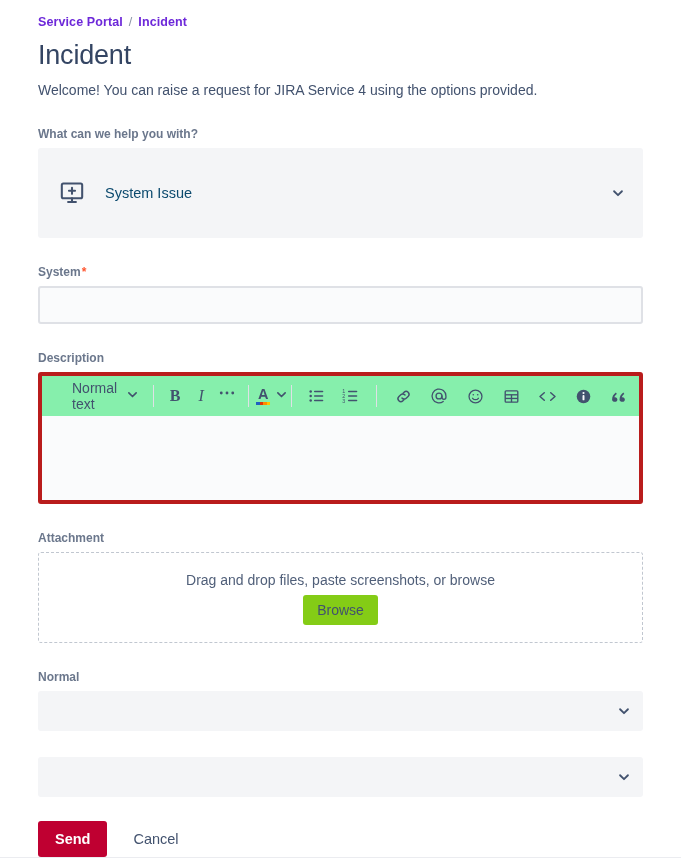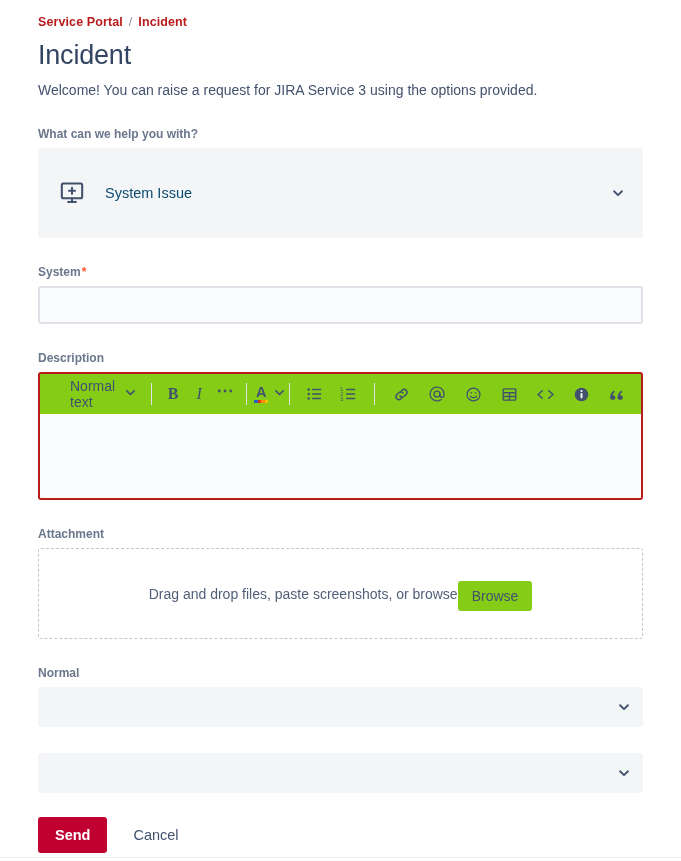--- a/index.html
+++ b/index.html
@@ -25,21 +25,21 @@
   
   .breadcrumb {
     padding-top: 14px;
     font-size: 12.5px;
     font-weight: bold;
     line-height: 16px;
     letter-spacing: 0.1px;
     white-space: nowrap;
   }
   .breadcrumb a {
-    color: #b91c1c;
+    color: #6d28d9;
     text-decoration: none;
   }
   .breadcrumb .sep {
     color: #8993A4;
     font-weight: normal;
     margin: 0 6px;
   }
 
   
   .page-title {
@@ -117,23 +117,23 @@
     border-radius: 3px;
     font-family: "Liberation Sans", sans-serif;
     font-size: 14px;
     color: #172B4D;
     padding: 0 8px;
     outline: none;
   }
 
   
   .editor {
-    border: 2px solid #b91c1c;
-    border-radius: 3px;
-    background: #84cc16;
+    border: 4px solid #b91c1c;
+    border-radius: 3px;
+    background: #86efac;
     overflow: hidden;
   }
   .editor-toolbar {
     height: 40px;
     display: flex;
     align-items: center;
     padding: 0 10px;
     gap: 0;
   }
   .tb-divider {
@@ -194,21 +194,21 @@
     height: 84px;
     background: #FAFBFC;
   }
 
   
   .dropzone {
     border: 1px dashed #C1C7D0;
     border-radius: 3px;
     height: 91px;
     display: flex;
-    flex-direction: row;
+    flex-direction: column;
     align-items: center;
     justify-content: center;
     background: #ffffff;
     cursor: pointer;
   }
   .dz-text {
     font-size: 14px;
     color: #505F79;
     line-height: 20px;
   }
@@ -289,21 +289,21 @@
 </head>
 <body>
 
 <div class="page">
 
   <nav class="breadcrumb">
     <a href="#">Service Portal</a><span class="sep">/</span><a href="#">Incident</a>
   </nav>
 
   <h1 class="page-title">Incident</h1>
-  <p class="page-intro">Welcome! You can raise a request for JIRA Service 3 using the options provided.</p>
+  <p class="page-intro">Welcome! You can raise a request for JIRA Service 4 using the options provided.</p>
 
   <div class="field">
     <span class="field-label">What can we help you with?</span>
     <div class="request-type">
       <span class="rt-icon">
         <svg width="26" height="26" viewBox="0 0 24 24" fill="none" stroke="#42526E" stroke-width="1.9" stroke-linecap="round" stroke-linejoin="round">
           <rect x="2.6" y="3.2" width="18.8" height="13.6" rx="1.4"></rect>
           <line x1="12" y1="7.2" x2="12" y2="12.8"></line>
           <line x1="9.2" y1="10" x2="14.8" y2="10"></line>
           <line x1="12" y1="16.8" x2="12" y2="20"></line>

